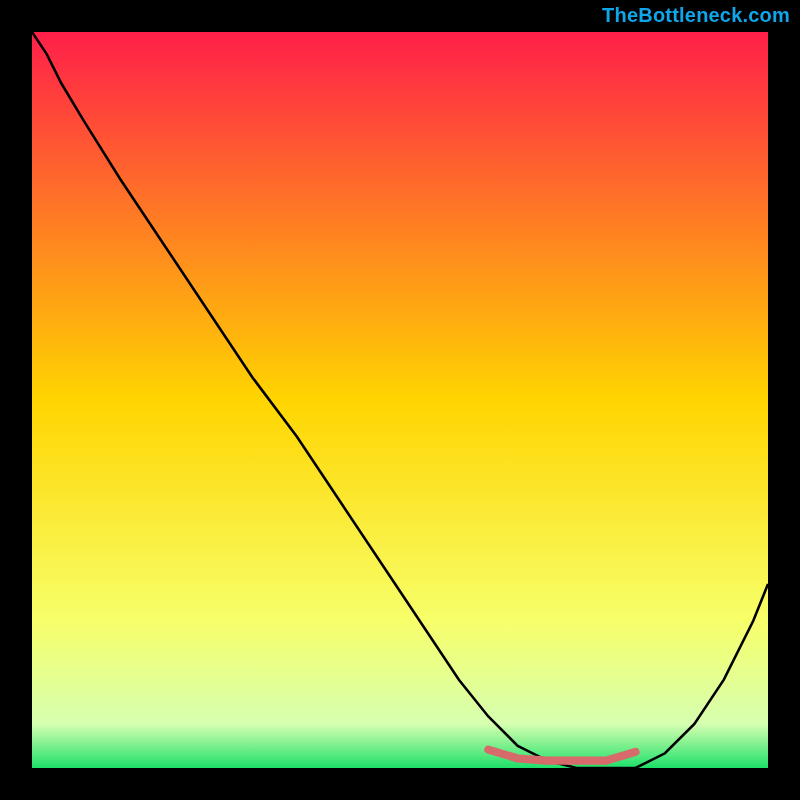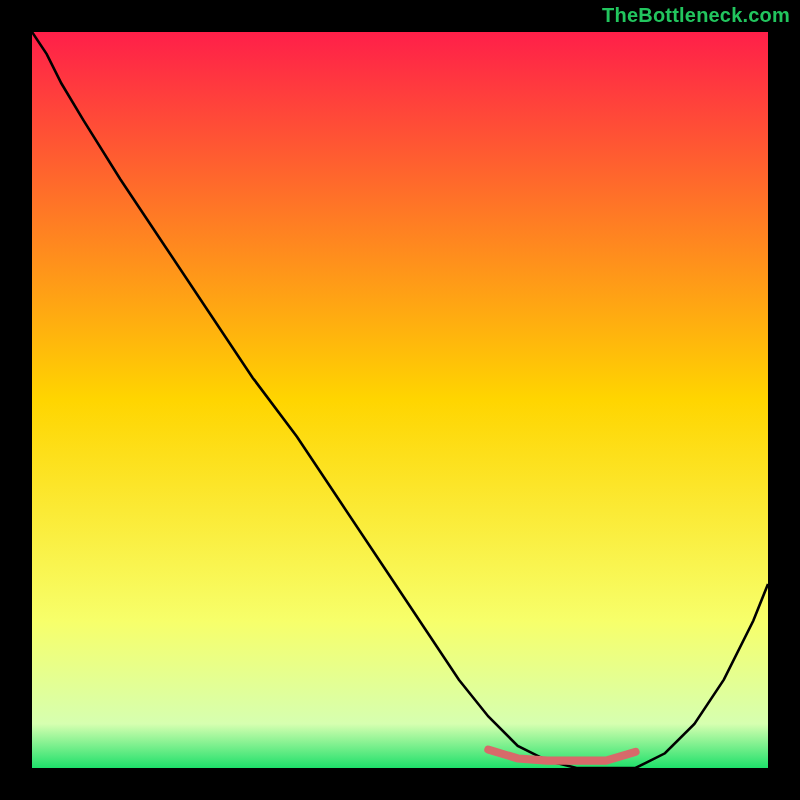--- a/index.html
+++ b/index.html
@@ -14,21 +14,21 @@
   .page {
     position: relative;
     width: 800px;
     height: 800px;
     background: #000;
   }
   .watermark {
     position: absolute;
     top: 4px;
     right: 10px;
-    color: #22c55e;
+    color: #0ea5e9;
     font-size: 20px;
     font-weight: 600;
     letter-spacing: 0.2px;
     z-index: 5;
   }
   .plot-area {
     position: absolute;
     left: 32px;
     top: 32px;
     width: 736px;

